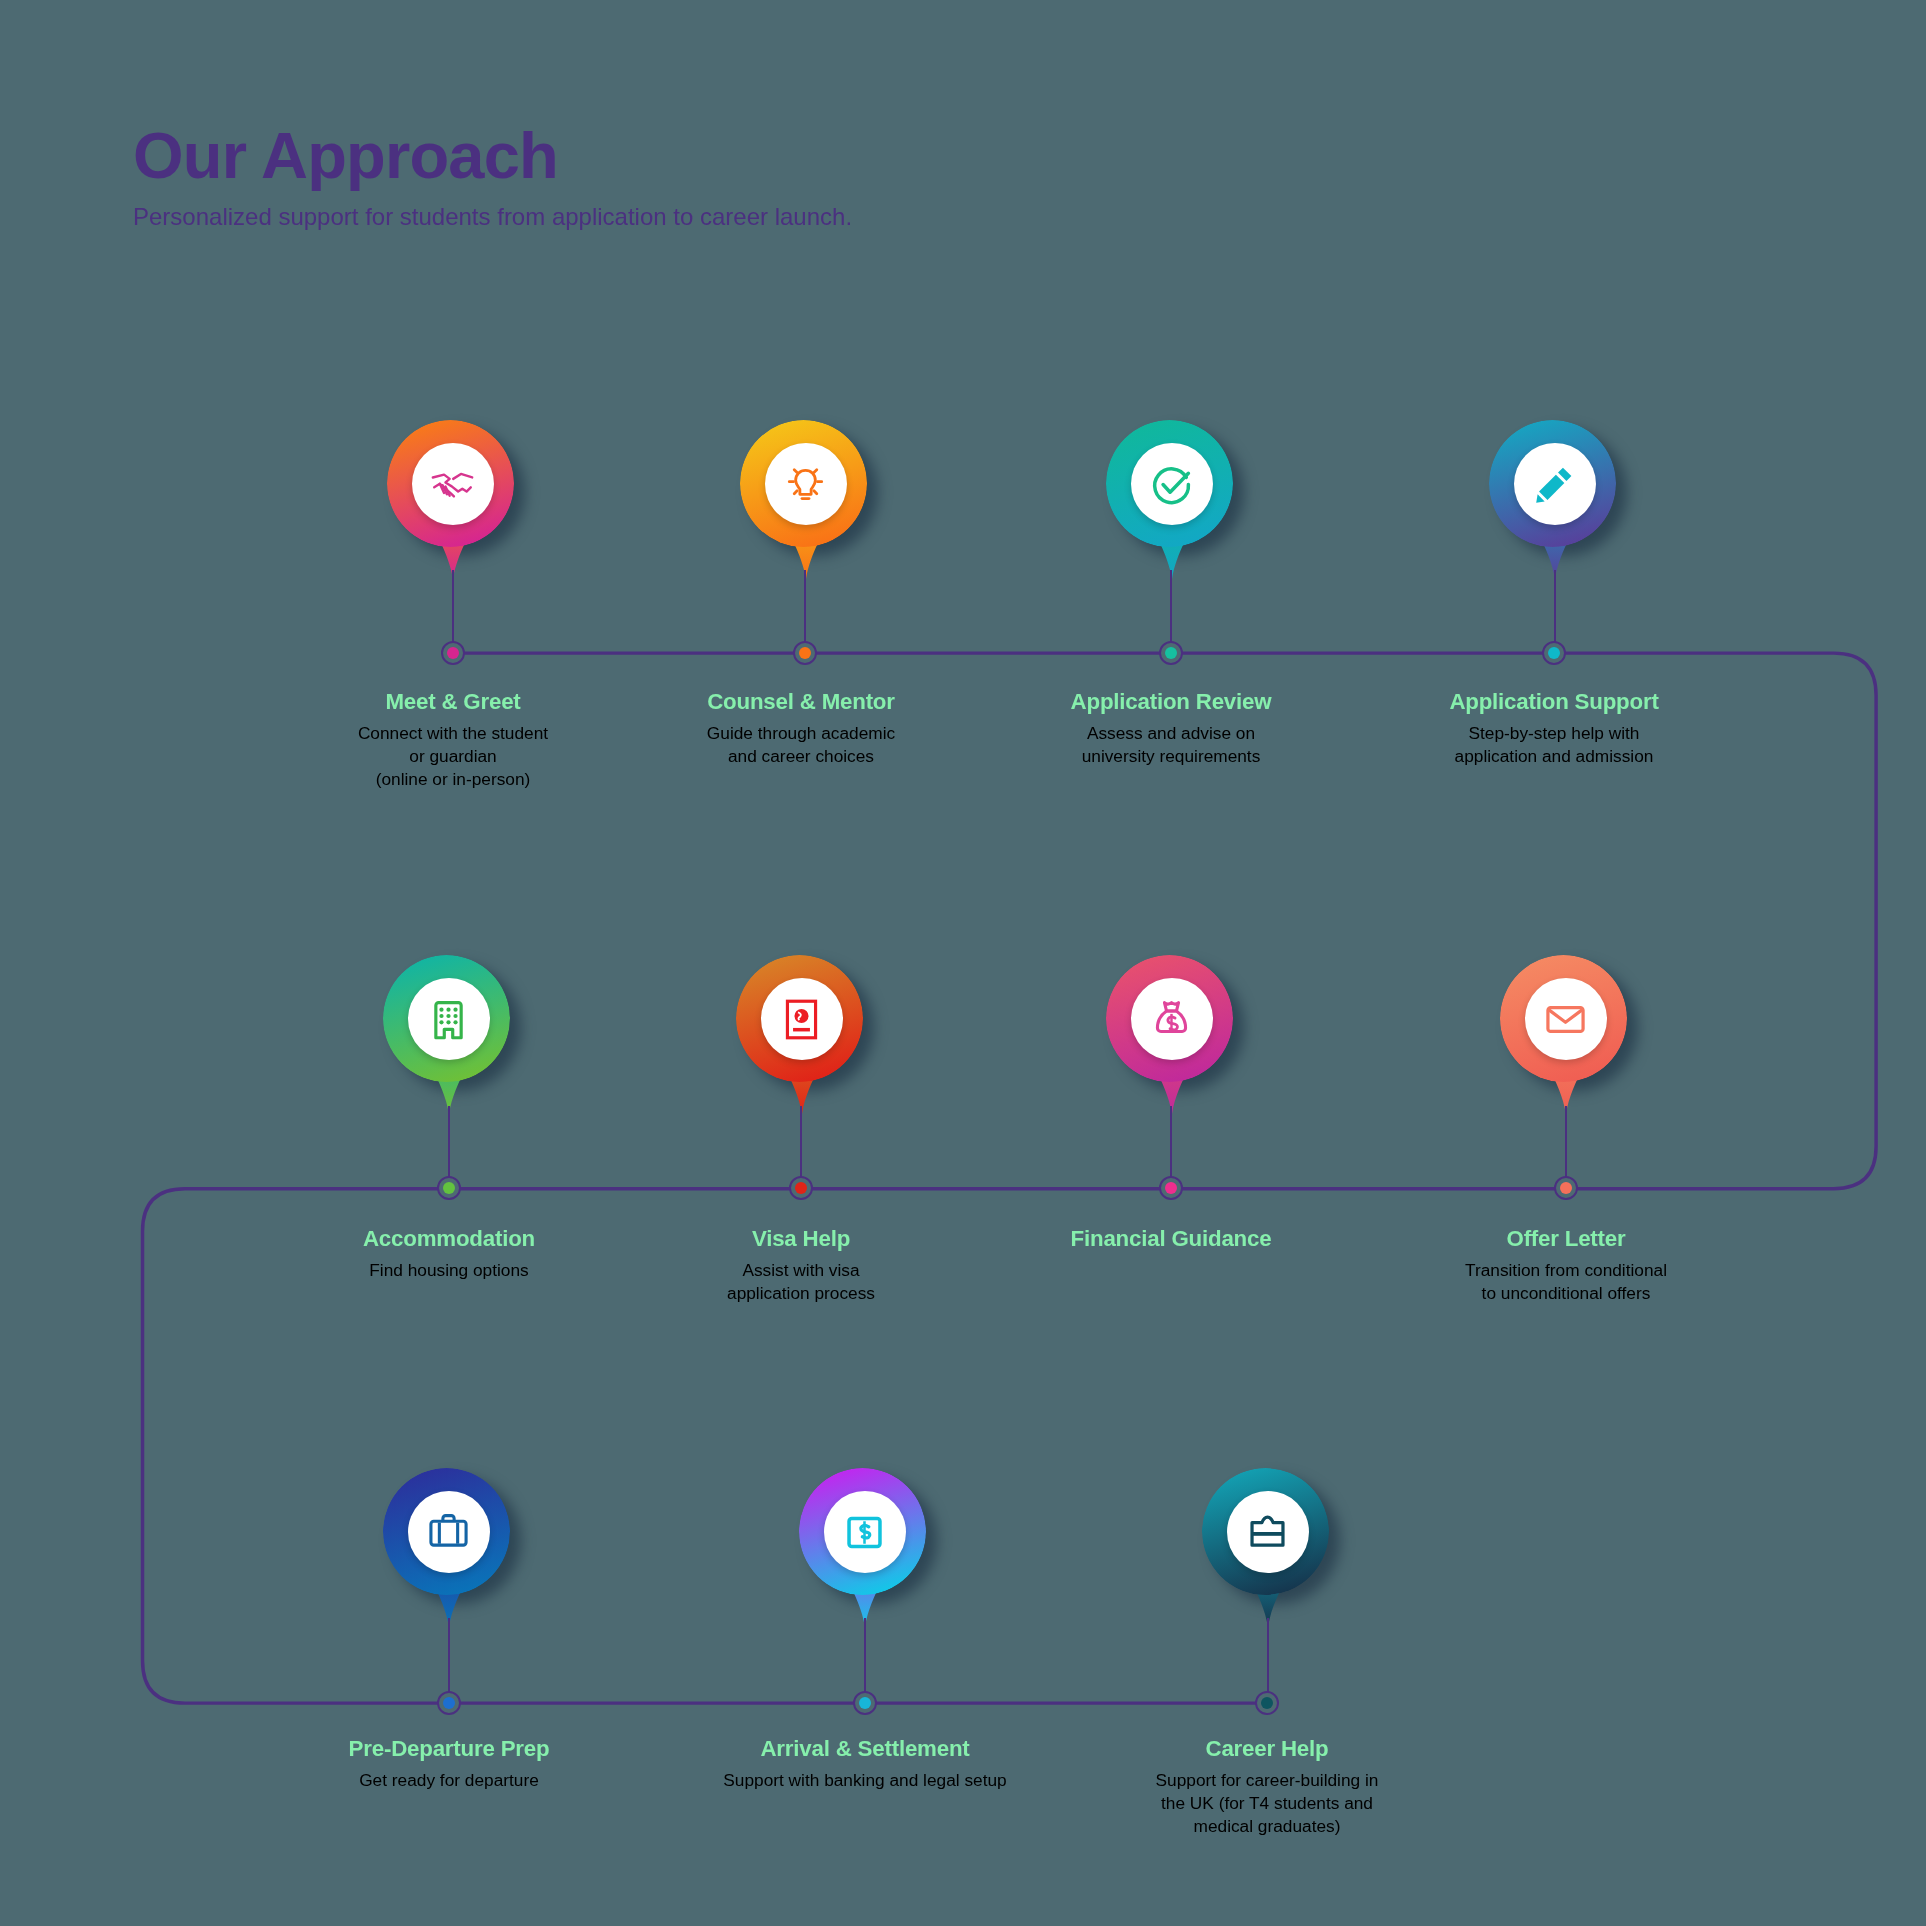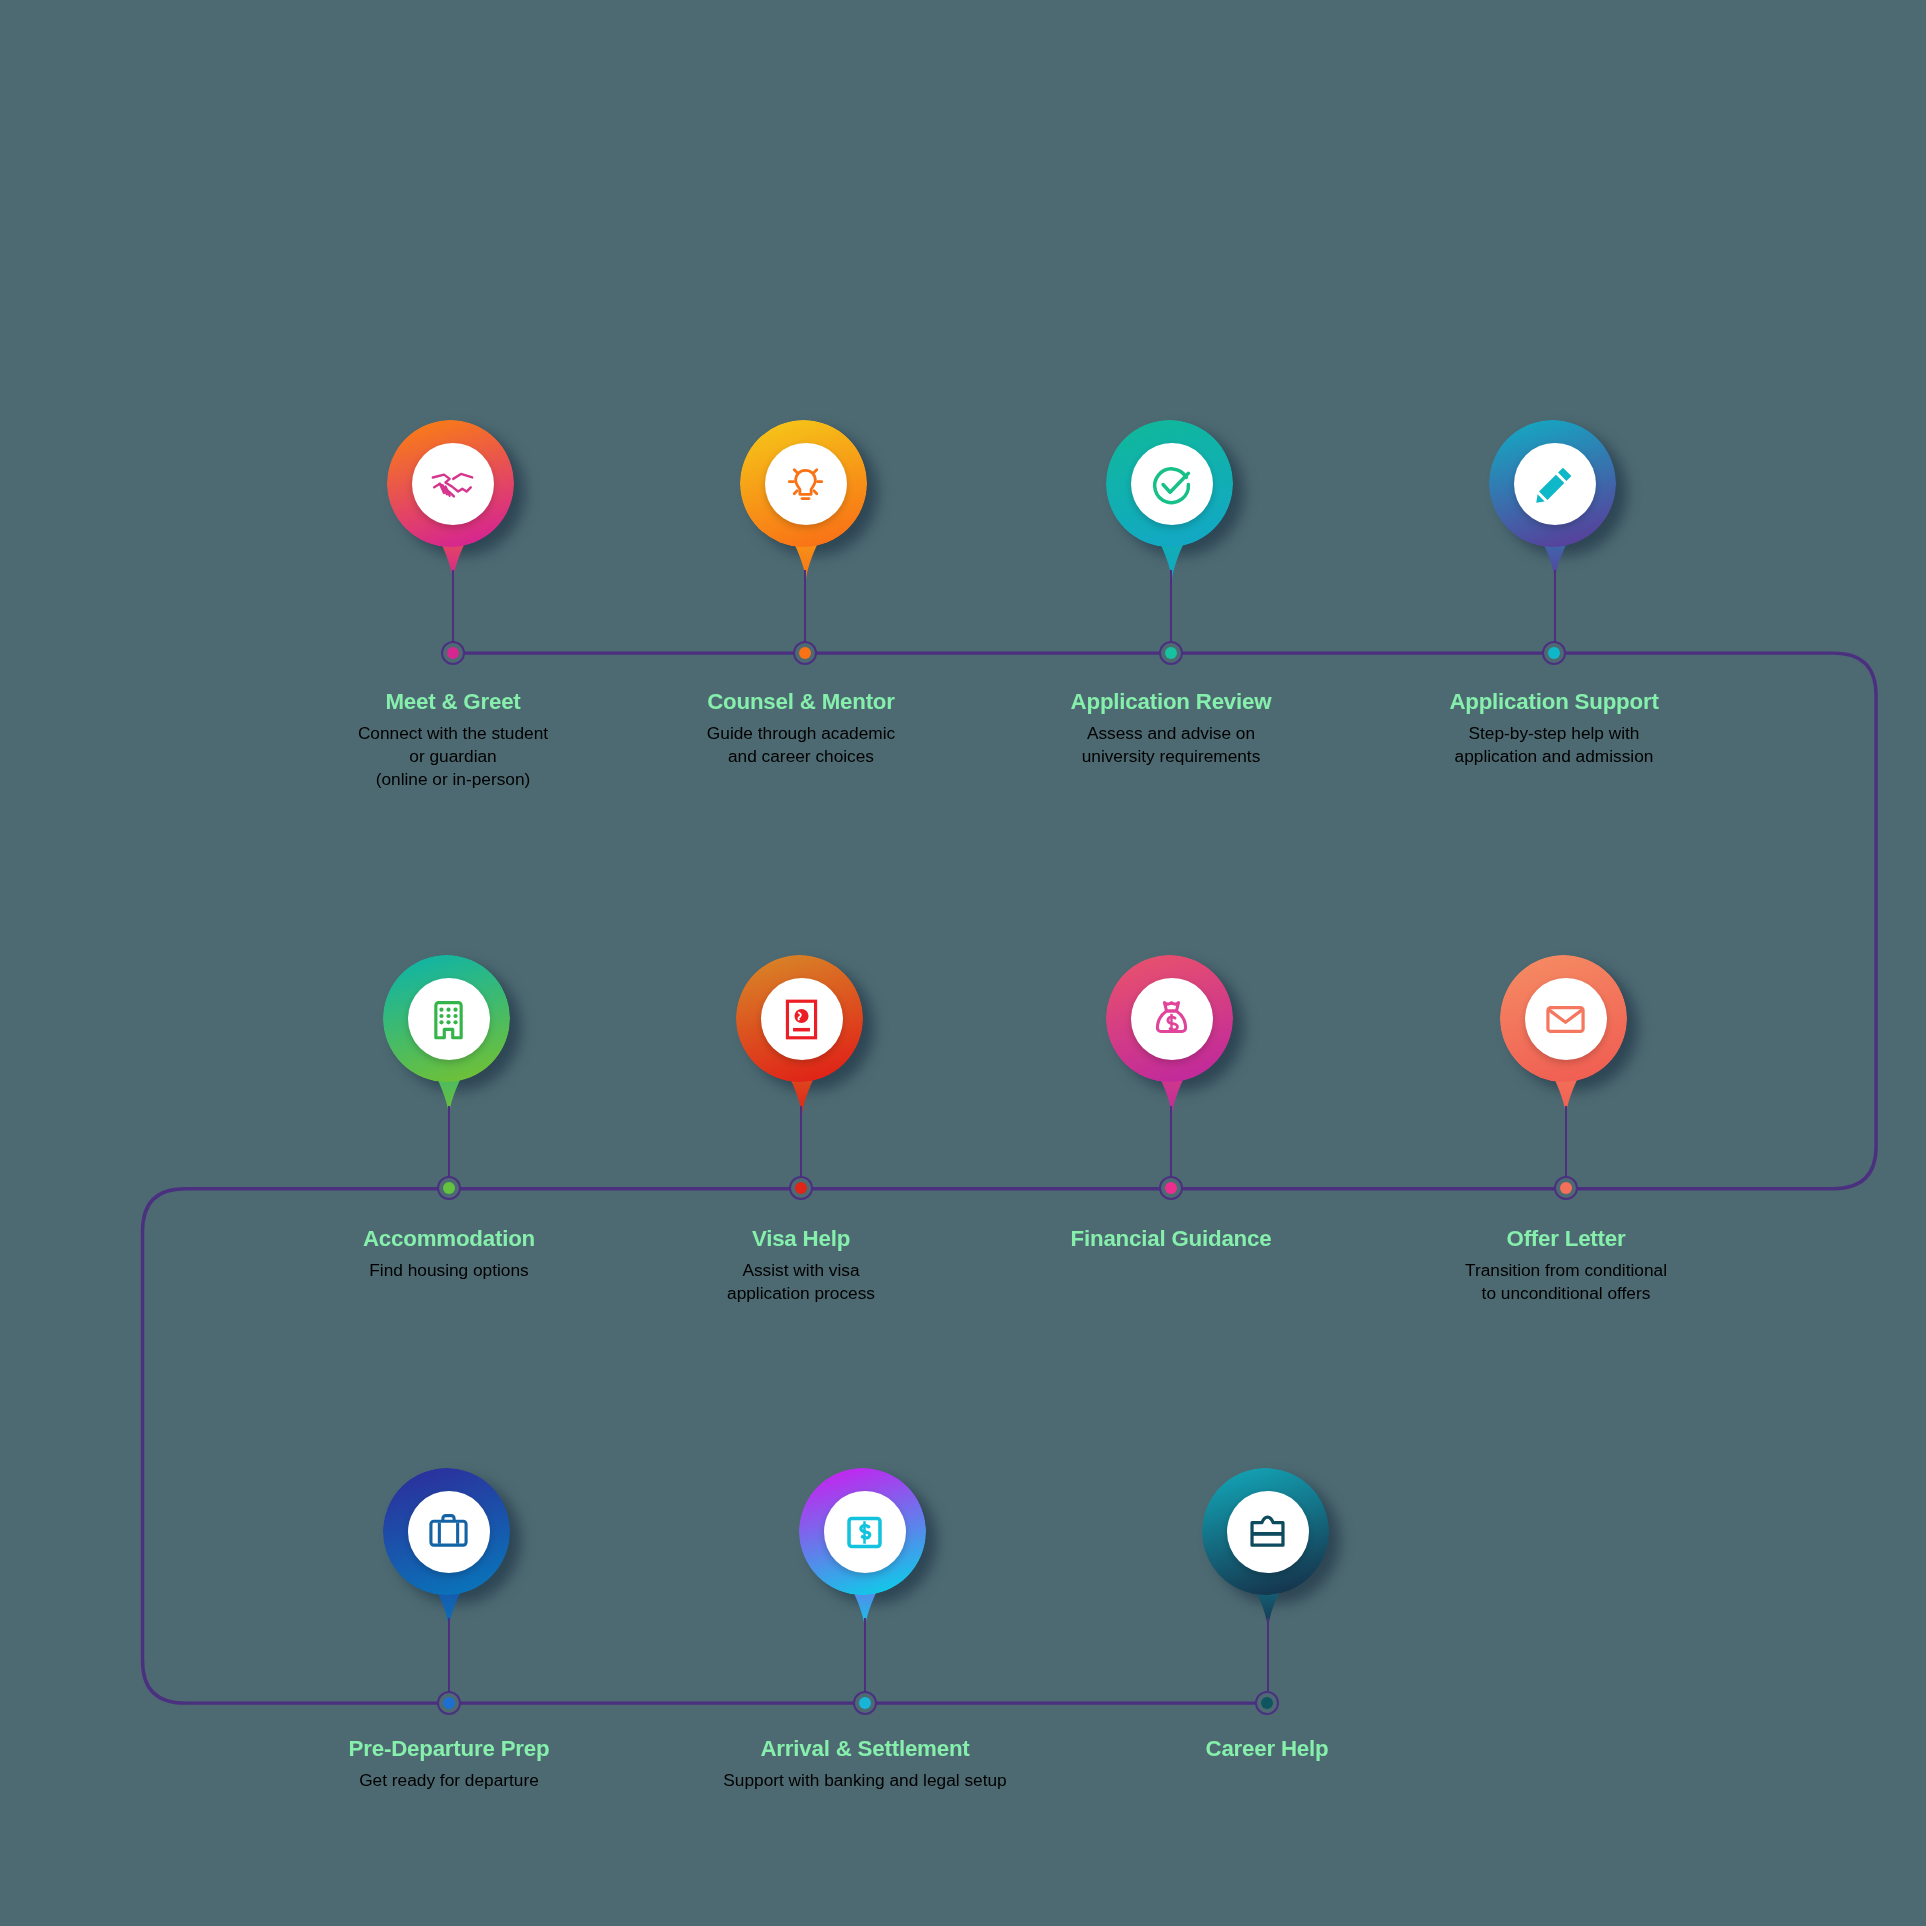--- a/index.html
+++ b/index.html
@@ -66,20 +66,24 @@
   .cap p{
     margin:8.5px 0 0 0;font-size:17.3px;color:#000000;line-height:1.32;
     font-weight:400;
   }
 </style>
 </head>
 <body>
 
 <div id="root">
 
+  <div class="header">
+    <h1 class="title">Our Approach</h1>
+    <p class="subtitle">Personalized support for students from application to career launch.</p>
+  </div>
 
   <svg id="pathlayer" viewBox="0 0 5228 5245" preserveAspectRatio="none">
 
     <path d="M1180 1695 H4760 Q4870 1695 4870 1805 V2975 Q4870 3085 4760 3085 H4070" fill="none" stroke="#4b3080" stroke-width="9"></path>
 
     <path d="M4070 3085 H480 Q370 3085 370 3195 V4310 Q370 4420 480 4420 H3290" fill="none" stroke="#4b3080" stroke-width="9"></path>
   </svg>
 
   <div id="pins">
       <div class="pin" style="left: 387px; top: 420px;">
@@ -490,17 +494,18 @@
       <div class="cap" style="left: 218px; top: 1737px; width: 462px;">
         <h3>Pre-Departure Prep</h3>
         <p>Get ready for departure</p>
       </div>
       <div class="cap" style="left: 634px; top: 1737px; width: 462px;">
         <h3>Arrival &amp; Settlement</h3>
         <p>Support with banking and legal setup</p>
       </div>
       <div class="cap" style="left: 1036px; top: 1737px; width: 462px;">
         <h3>Career Help</h3>
+        <p>Support for career-building in<br>the UK (for T4 students and<br>medical graduates)</p>
       </div>
     </div>
 
 </div>
 
 
 </body></html>

